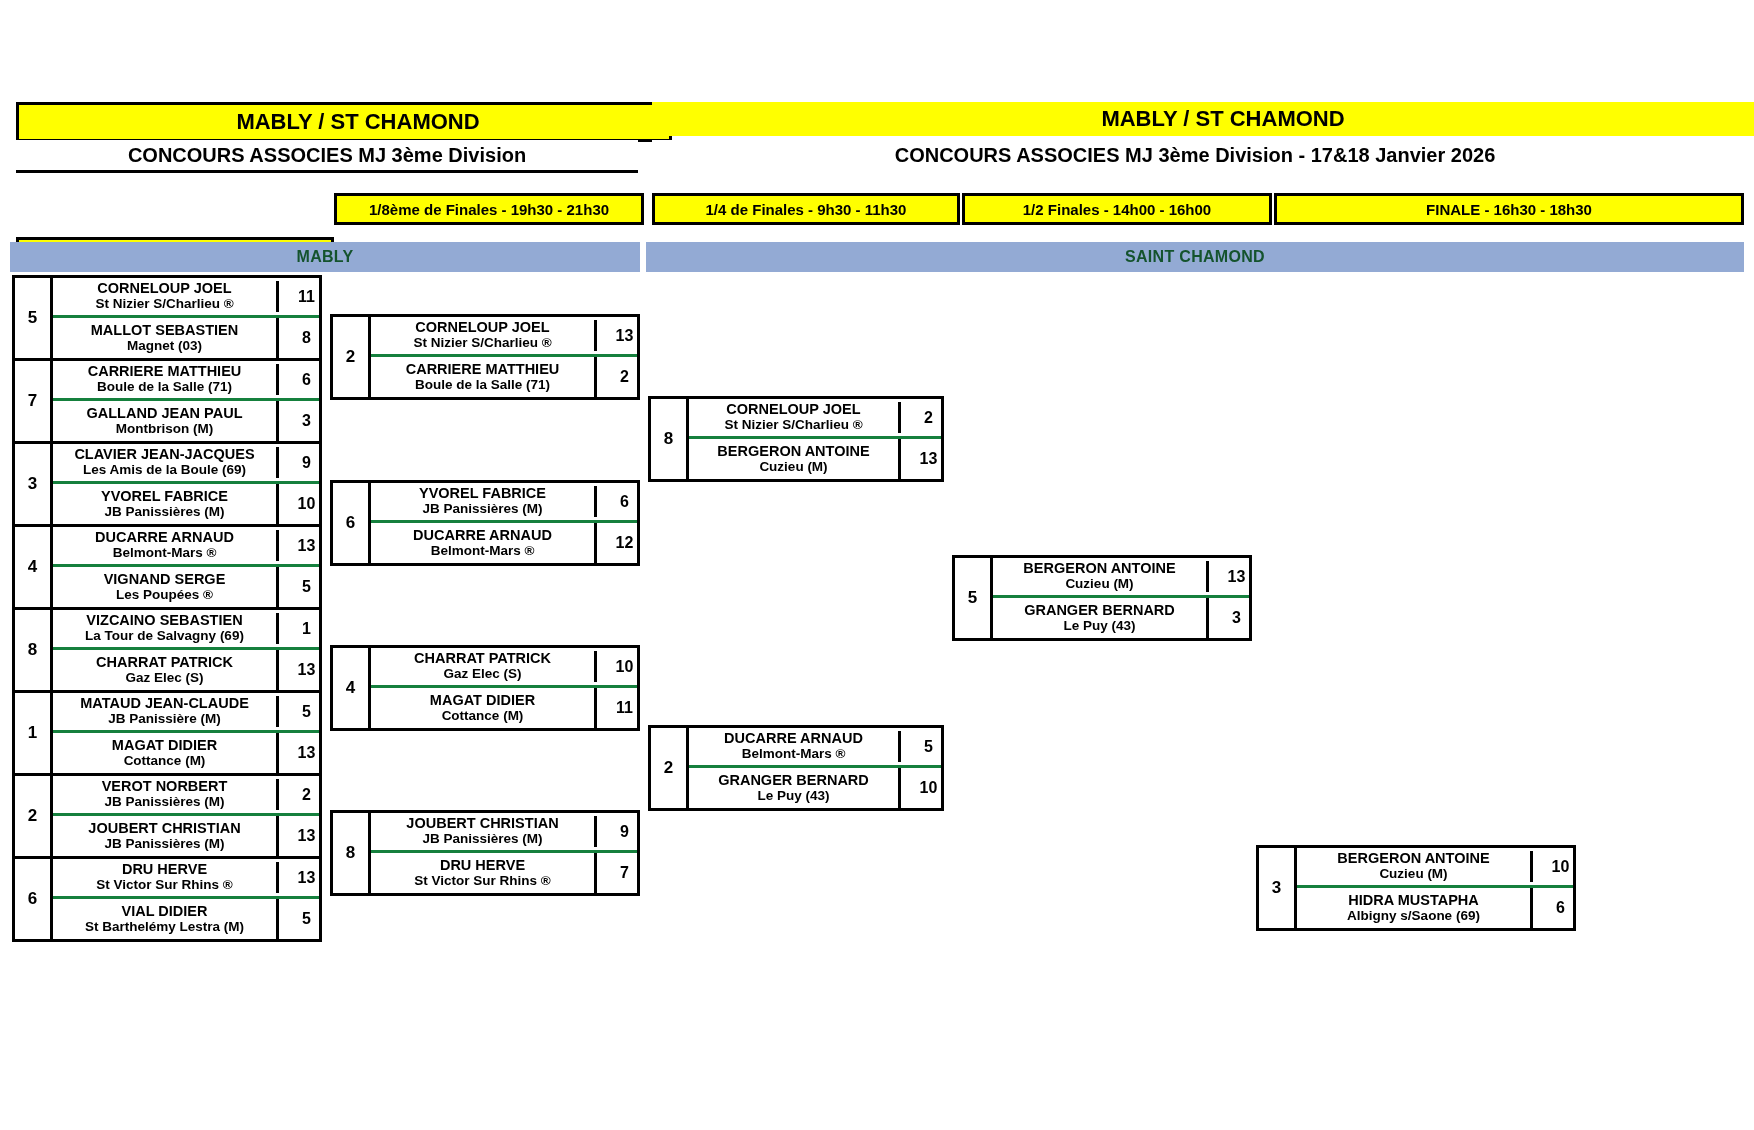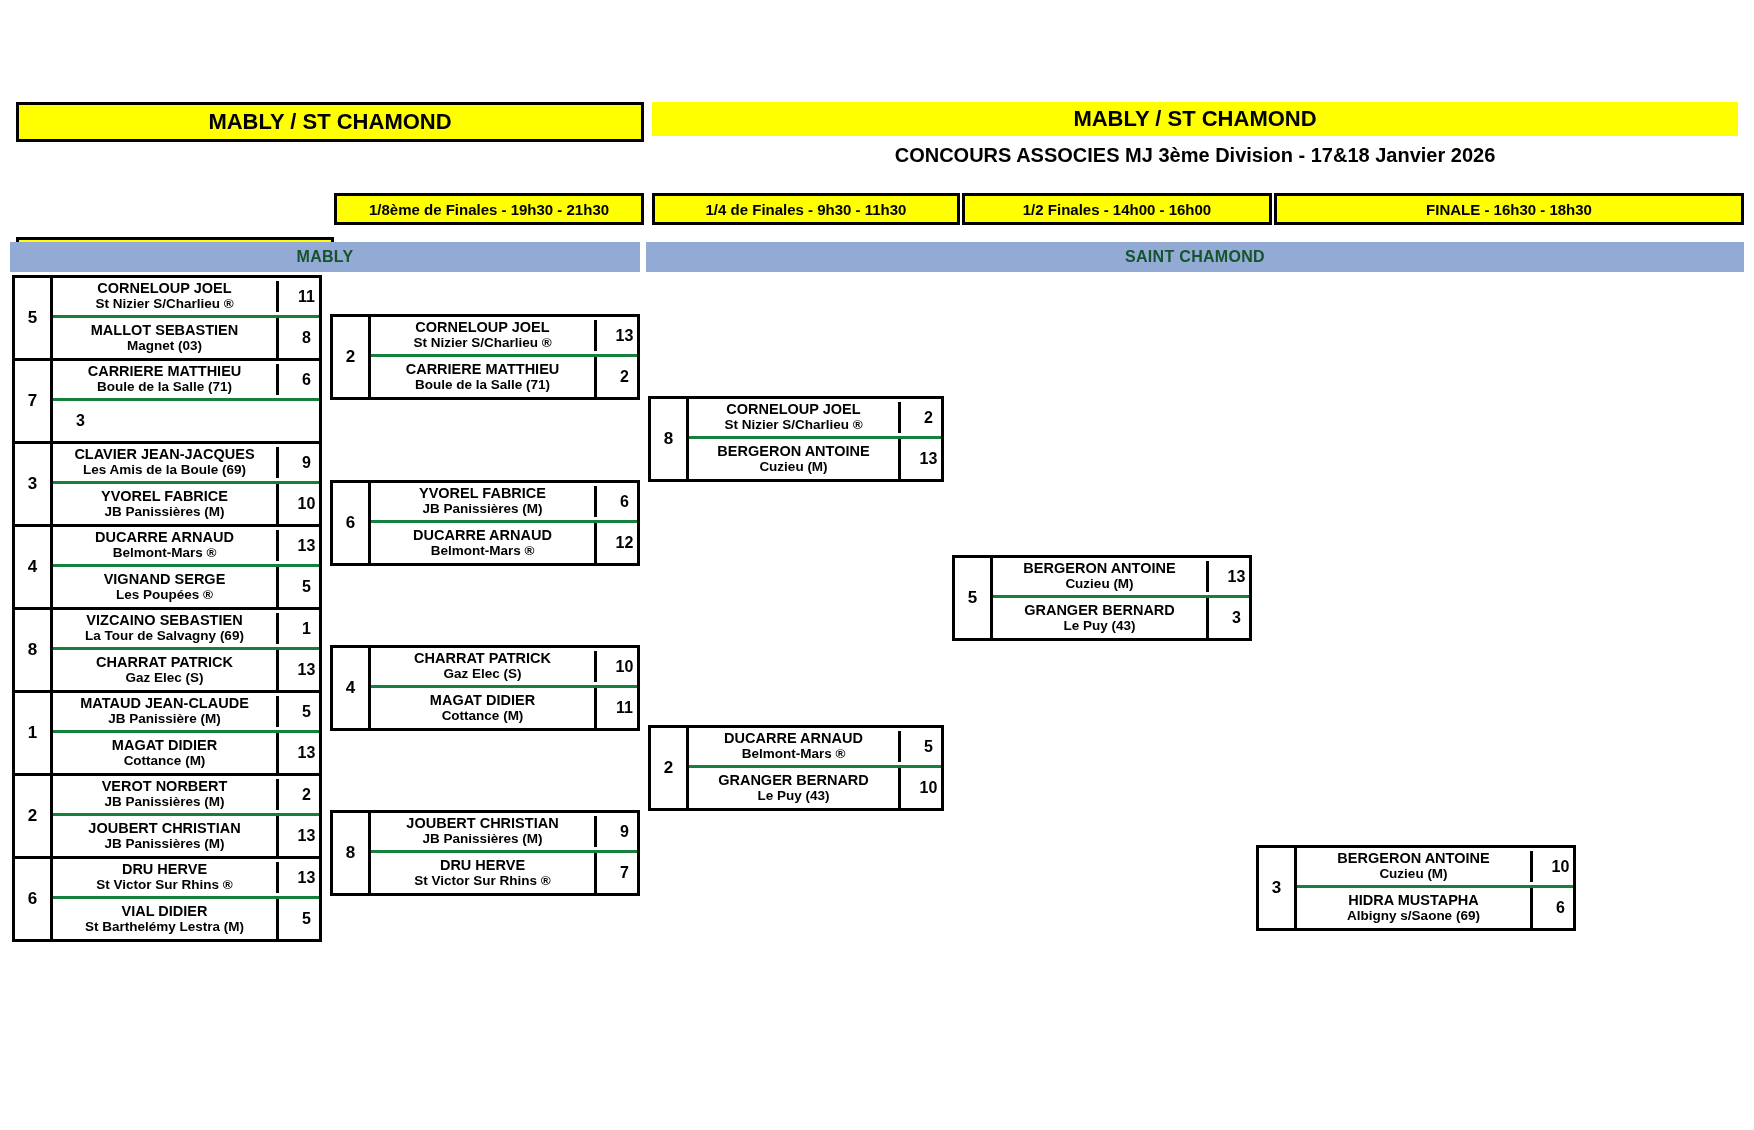--- a/index.html
+++ b/index.html
@@ -8,21 +8,21 @@
     background:#ffffff;
     font-family:"Liberation Sans", sans-serif;
     color:#000;
     position:relative;
     overflow:hidden;
   }
   .sheet{position:absolute;left:0;top:0;width:1754px;height:1130px;}
   .yellow-title{
     background:#ffff00;border:3px solid #000;
     font-weight:bold;text-align:right;
-    display:flex;align-items:center;justify-content:center;
+    display:flex;align-items:center;justify-content:center;padding-left:28px;
   }
   .plain-title{
     text-align:center;font-weight:bold;
     display:flex;align-items:center;justify-content:center;
     border-bottom:3px solid #000;
     background:#fff;
   }
 
   .round-label{
     background:#ffff00;border:3px solid #000;
@@ -63,20 +63,23 @@
   }
 </style>
 </head>
 <body>
 
 <div class="sheet">
 
   <div class="yellow-title" style="position:absolute;left:16px;top:102px;width:622px;height:34px;font-size:22px;">
     <span>MABLY / ST CHAMOND</span>
   </div>
+  <div class="plain-title" style="position:absolute;left:16px;top:140px;width:622px;height:30px;font-size:20px;">
+    <span>CONCOURS ASSOCIES MJ 3ème Division</span>
+  </div>
 
   <div class="yellow-title" style="position:absolute;left:652px;top:102px;width:1086px;height:34px;font-size:22px;border-left:none;border-right:none;border-top:none;border-bottom:none;">
     <span>MABLY / ST CHAMOND</span>
   </div>
   <div class="plain-title" style="position:absolute;left:652px;top:140px;width:1086px;height:30px;font-size:20px;border-bottom:none;">
     <span>CONCOURS ASSOCIES MJ 3ème Division - 17&amp;18 Janvier 2026</span>
   </div>
 
   <div class="round-label" style="left:16px;top:193px;width:312px;margin-top:44px;">
     <span>1/16ème de Finales - 17h00 - 19h00</span>
@@ -125,20 +128,24 @@
     <div class="seed">7</div>
     <div class="players">
       <div class="prow top">
         <div class="pinfo">
           <span class="pname">CARRIERE MATTHIEU</span>
           <span class="pclub">Boule de la Salle (71)</span>
         </div>
         <div class="pscore">6</div>
       </div>
       <div class="prow">
+        <div class="pinfo">
+          <span class="pname">GALLAND JEAN PAUL</span>
+          <span class="pclub">Montbrison (M)</span>
+        </div>
         <div class="pscore">3</div>
       </div>
     </div>
   </div>
 
   <div class="match" style="left:12px;top:441px;width:310px;height:86px;">
     <div class="seed">3</div>
     <div class="players">
       <div class="prow top">
         <div class="pinfo">

